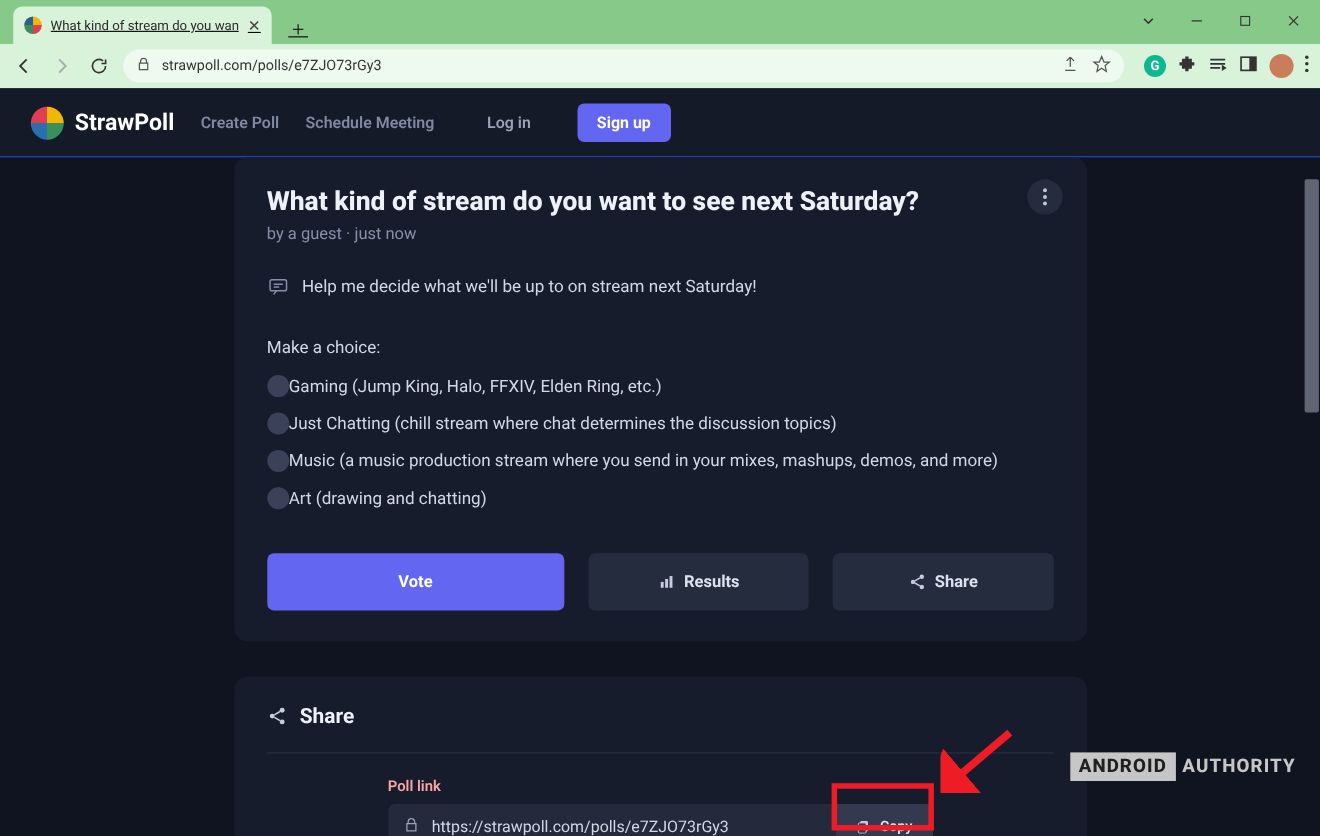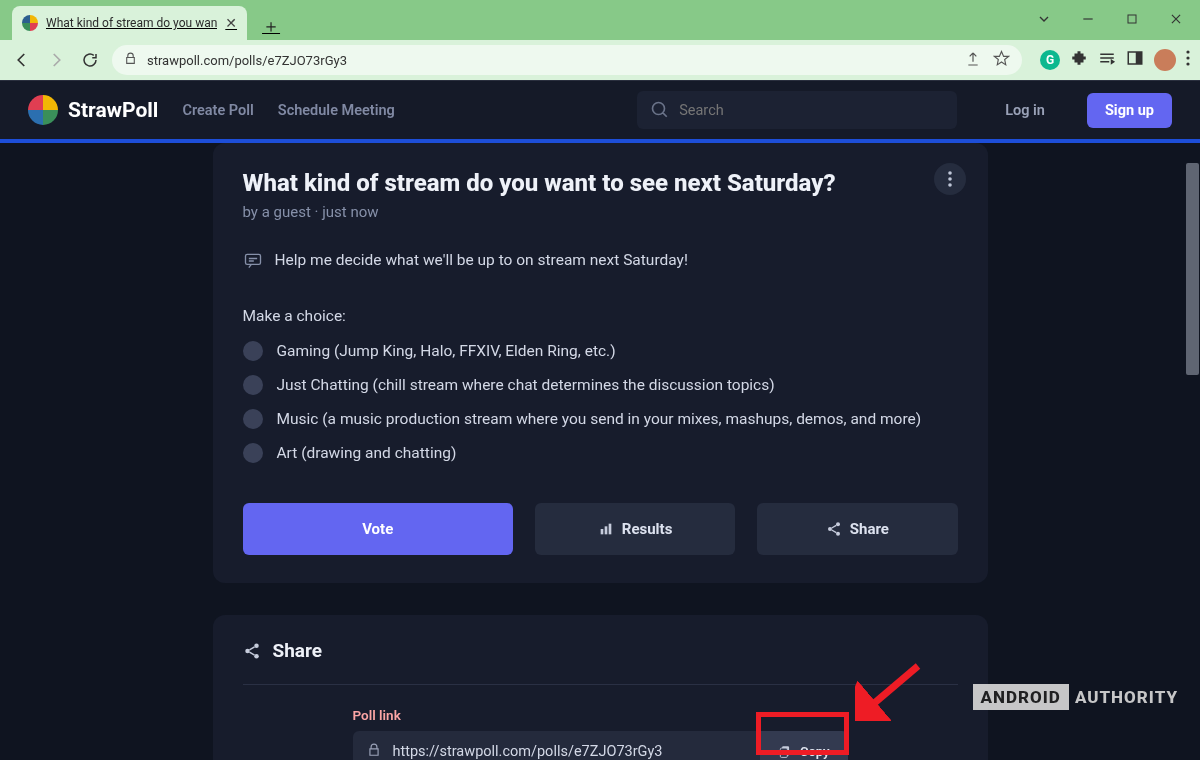--- a/index.html
+++ b/index.html
@@ -27,21 +27,21 @@
   .ext-badge { width: 20px; height: 20px; border-radius: 50%; background: #0cb88f; display: flex; align-items: center; justify-content: center; color: #fff; font-size: 12px; font-weight: bold; }
   .avatar { width: 22px; height: 22px; border-radius: 50%; background: #c97d5a; }
 
   
   .page { height: 680px; background: #0f1420; overflow-y: auto; position: relative; border-top: 1px solid #2a2f3e;}
   .scrollbar-indicator { position: absolute; right: 1px; top: 82px; width: 13px; height: 212px; background: #5f6572; border-radius: 2px; }
   .page::-webkit-scrollbar { width: 15px; }
   .page::-webkit-scrollbar-track { background: #1d222e; }
   .page::-webkit-scrollbar-thumb { background: #5f6572; }
 
-  .site-header { height: 62px; background: #151a28; display: flex; align-items: center; padding: 0 28px; gap: 24px; border-bottom: 4px solid #1d4ed8; }
+  .site-header { height: 62px; background: #151a28; display: flex; align-items: center; padding: 0 28px; gap: 24px; border-bottom: 1px solid #1d4ed8; }
   .logo-wrap { display: flex; align-items: center; gap: 10px; }
   .logo-circle { width: 30px; height: 30px; border-radius: 50%; background: conic-gradient(#f2b705 0 90deg, #3a8f5a 90deg 180deg, #2b6fb0 180deg 270deg, #e03e52 270deg 360deg); }
   .logo-text { color: #fff; font-size: 21px; font-weight: 700; }
   .nav-link { color: #8089a3; font-size: 14.5px; font-weight: 600; cursor: pointer; }
   .search-box { margin-left: auto; width: 320px; height: 38px; background: #1c2233; border-radius: 6px; display: flex; align-items: center; padding: 0 14px; gap: 10px; }
   .search-box svg { width: 18px; height: 18px; fill: #6a7389; }
   .search-box input { background: transparent; border: none; outline: none; color: #b7bfd1; font-size: 14.5px; flex: 1; }
   .login-link { color: #9aa2b8; font-size: 14.5px; font-weight: 600; margin-left: 24px; cursor: pointer; }
   .signup-btn { background: #6366f1; color: #fff; font-size: 14.5px; font-weight: 700; padding: 9px 18px; border-radius: 6px; margin-left: 18px; cursor: pointer; }
 
@@ -52,21 +52,21 @@
   .poll-meta { color: #8690a9; font-size: 15px; margin-top: 6px; }
   .more-btn { position: absolute; right: 22px; top: 20px; width: 32px; height: 32px; border-radius: 50%; background: #252c3e; display: flex; align-items: center; justify-content: center; cursor: pointer; }
   .more-btn svg { fill: #c0c7d8; width: 4px; height: 16px; }
 
   .poll-desc { display: flex; gap: 12px; margin-top: 30px; align-items: flex-start; }
   .poll-desc svg { stroke: #8690a9; fill: none; width: 20px; height: 20px; flex-shrink: 0; stroke-width: 1.6; }
   .poll-desc span { color: #d3d8e6; font-size: 15.5px; }
 
   .choice-label { color: #d3d8e6; font-size: 15.5px; margin-top: 36px; }
   .options { margin-top: 16px; display: flex; flex-direction: column; gap: 14px; }
-  .option { display: flex; align-items: center; gap: 14px; cursor: pointer; }
+  .option { display: flex; align-items: center; cursor: pointer; }
   .radio { width: 20px; height: 20px; border-radius: 50%; background: #3a4158; flex-shrink: 0; }
   .option span { color: #d3d8e6; font-size: 15.5px; }
 
   .actions { margin-top: 40px; display: flex; gap: 22px; }
   .btn { height: 52px; border-radius: 6px; display: flex; align-items: center; justify-content: center; gap: 8px; font-size: 15px; font-weight: 700; cursor: pointer; }
   .btn-primary { background: #6366f1; color: #fff; flex: 1.35; }
   .btn-secondary { background: #252c3e; color: #dde2ef; flex: 1; }
   .btn svg { width: 16px; height: 16px; fill: #c6ccdc; }
 
   .share-card { background: #171c2c; border-radius: 12px; margin-top: 32px; padding: 24px 30px 34px; }
@@ -177,26 +177,20 @@
 <div class="page">
   <div class="scrollbar-indicator"></div>
 
   <div class="site-header">
     <div class="logo-wrap">
       <div class="logo-circle"></div>
       <div class="logo-text">StrawPoll</div>
     </div>
     <div class="nav-link">Create Poll</div>
     <div class="nav-link">Schedule Meeting</div>
-    <div class="search-box">
-      <svg viewBox="0 0 24 24">
-          <path d="M10 2a8 8 0 1 1 0 16 8 8 0 0 1 0-16zm11 19l-5.5-5.5" stroke="#6a7389" stroke-width="2.2" fill="none"></path>
-        </svg>
-      <input placeholder="Search" style="">
-    </div>
     <div class="login-link">Log in</div>
     <div class="signup-btn">Sign up</div>
   </div>
 
   <div class="container">
 
     <div class="poll-card">
       <div class="more-btn">
         <svg viewBox="0 0 4 16">
             <circle cx="2" cy="2" r="1.8"></circle>

